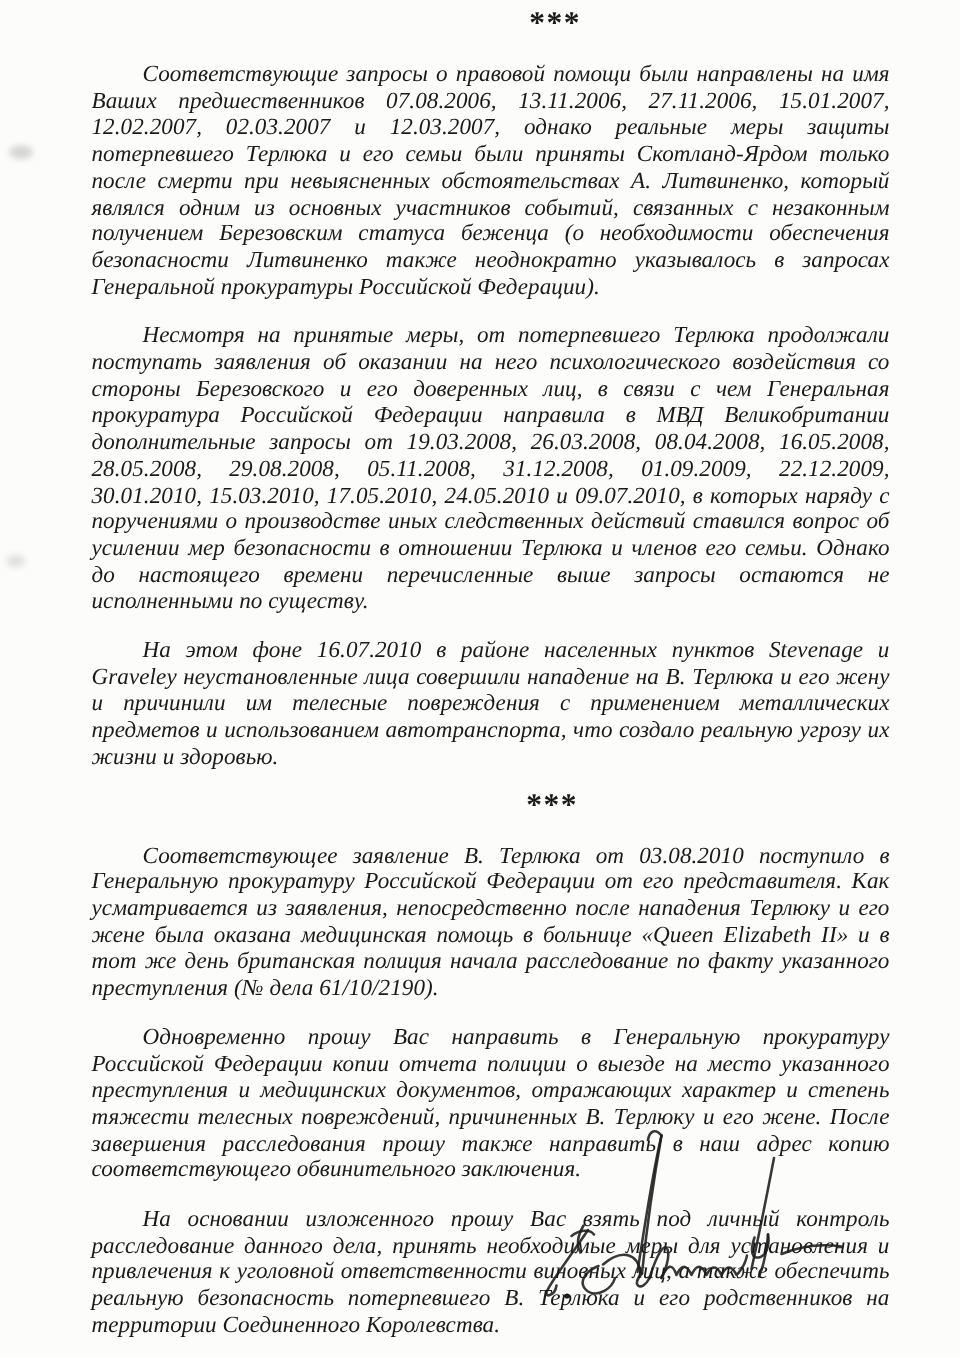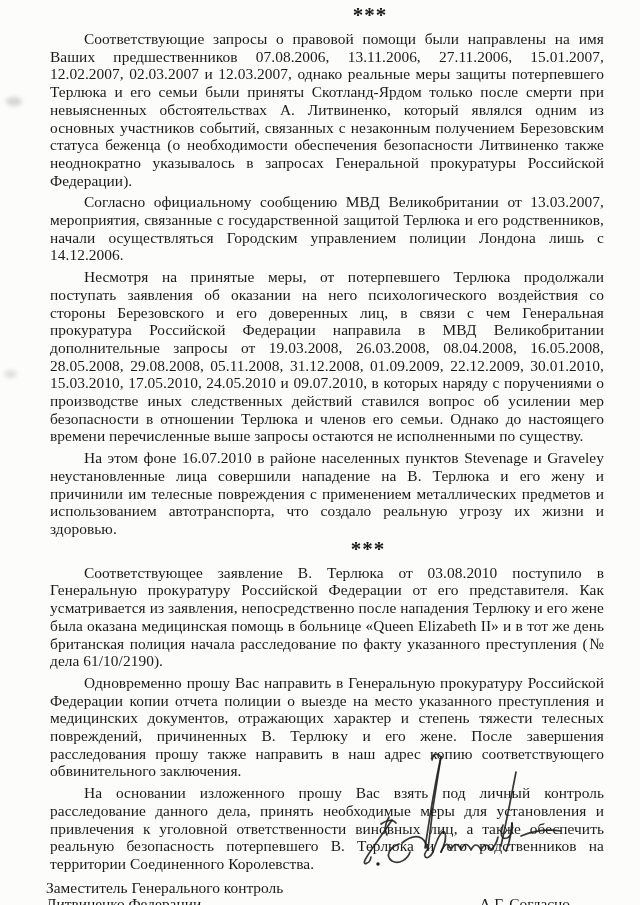--- a/index.html
+++ b/index.html
@@ -19,26 +19,27 @@
     font-size:21px;
     line-height:15px;
     height:18px;
     text-align:center;
     letter-spacing:1px;
     white-space:nowrap;
   }
   .sep-1{margin:0 0 2px 86px;}
   .sep-2{margin:2px 0 3px 82px;}
   .para{
-    margin:4px;
+    margin:15px;
     text-align:justify;
     text-indent:34px;
     font-size:15.4px;
     line-height:17.7px;
     letter-spacing:0.05px;
+    font-style:italic;
   }
   .signoff{
     margin-top:7px;
     display:flex;
     justify-content:space-between;
     align-items:flex-end;
     font-size:15.4px;
     line-height:16.5px;
   }
   .signoff-name{
@@ -70,21 +71,20 @@
 </style>
 </head>
 <body>
 
 <div class="page">
 
   <div class="sep sep-1">***</div>
 
   <p class="para">Соответствующие запросы о правовой помощи были направлены на имя Ваших предшественников 07.08.2006, 13.11.2006, 27.11.2006, 15.01.2007, 12.02.2007, 02.03.2007 и 12.03.2007, однако реальные меры защиты потерпевшего Терлюка и его семьи были приняты Скотланд-Ярдом только после смерти при невыясненных обстоятельствах А. Литвиненко, который являлся одним из основных участников событий, связанных с незаконным получением Березовским статуса беженца (о необходимости обеспечения безопасности Литвиненко также неоднократно указывалось в запросах Генеральной прокуратуры Российской Федерации).</p>
 
-  <p class="para">Согласно официальному сообщению МВД Великобритании от 13.03.2007, мероприятия, связанные с государственной защитой Терлюка и его родственников, начали осуществляться Городским управлением полиции Лондона лишь с 14.12.2006.</p>
 
   <p class="para">Несмотря на принятые меры, от потерпевшего Терлюка продолжали поступать заявления об оказании на него психологического воздействия со стороны Березовского и его доверенных лиц, в связи с чем Генеральная прокуратура Российской Федерации направила в МВД Великобритании дополнительные запросы от 19.03.2008, 26.03.2008, 08.04.2008, 16.05.2008, 28.05.2008, 29.08.2008, 05.11.2008, 31.12.2008, 01.09.2009, 22.12.2009, 30.01.2010, 15.03.2010, 17.05.2010, 24.05.2010 и 09.07.2010, в которых наряду с поручениями о производстве иных следственных действий ставился вопрос об усилении мер безопасности в отношении Терлюка и членов его семьи. Однако до настоящего времени перечисленные выше запросы остаются не исполненными по существу.</p>
 
   <p class="para">На этом фоне 16.07.2010 в районе населенных пунктов Stevenage и Graveley неустановленные лица совершили нападение на В. Терлюка и его жену и причинили им телесные повреждения с применением металлических предметов и использованием автотранспорта, что создало реальную угрозу их жизни и здоровью.</p>
 
   <div class="sep sep-2">***</div>
 
   <p class="para">Соответствующее заявление В. Терлюка от 03.08.2010 поступило в Генеральную прокуратуру Российской Федерации от его представителя. Как усматривается из заявления, непосредственно после нападения Терлюку и его жене была оказана медицинская помощь в больнице «Queen Elizabeth II» и в тот же день британская полиция начала расследование по факту указанного преступления (№ дела 61/10/2190).</p>
 
   <p class="para">Одновременно прошу Вас направить в Генеральную прокуратуру Российской Федерации копии отчета полиции о выезде на место указанного преступления и медицинских документов, отражающих характер и степень тяжести телесных повреждений, причиненных В. Терлюку и его жене. После завершения расследования прошу также направить в наш адрес копию соответствующего обвинительного заключения.</p>

